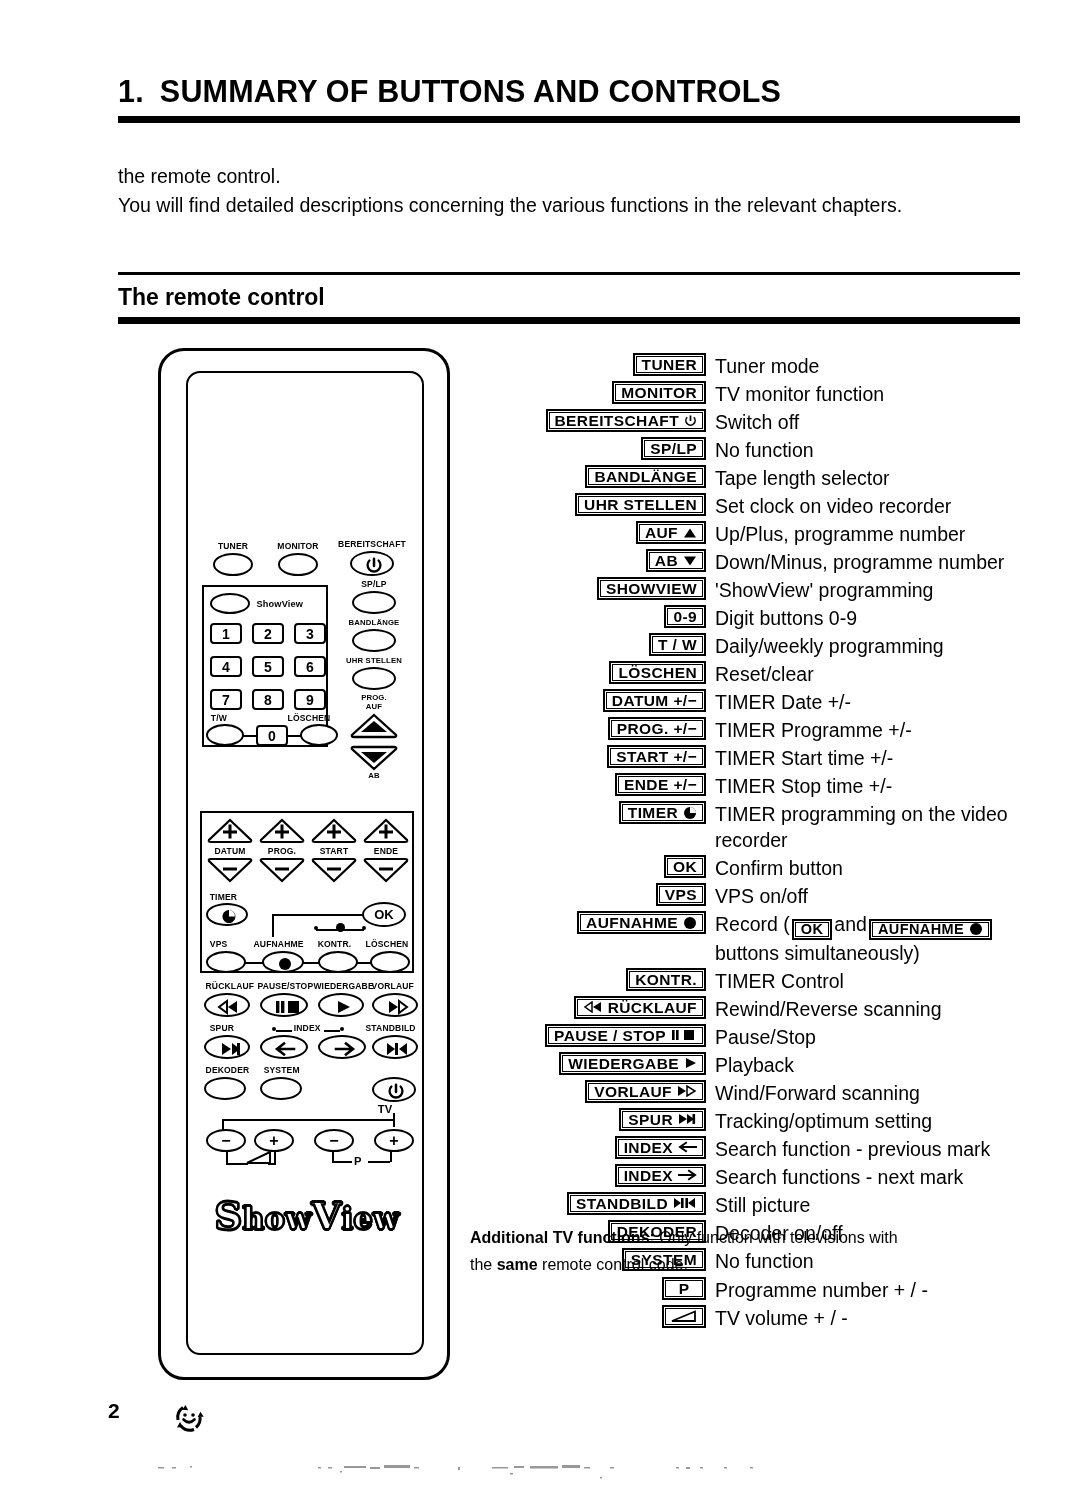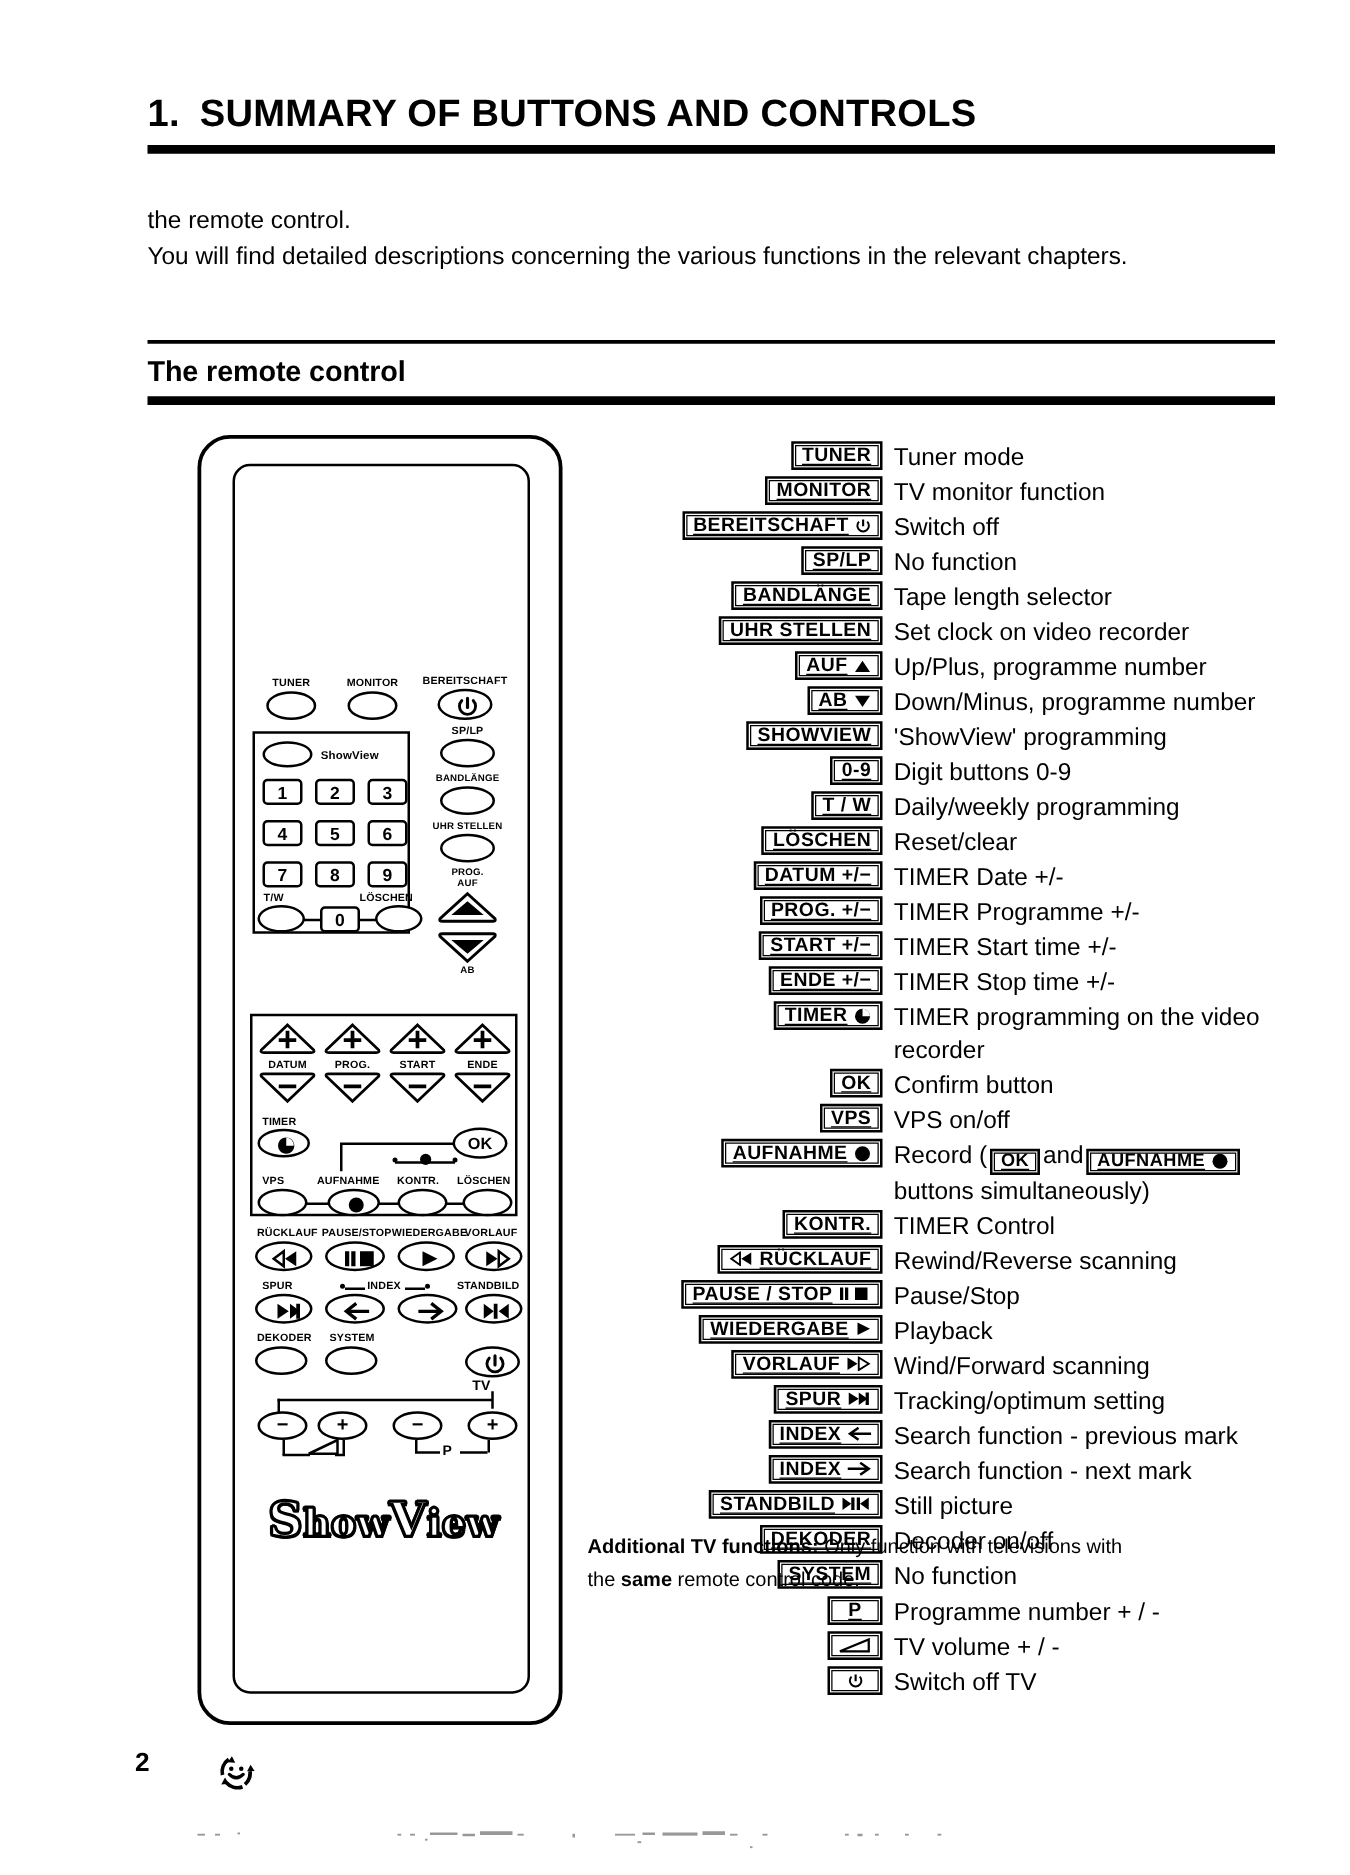--- a/index.html
+++ b/index.html
@@ -673,21 +673,21 @@
       </div>
       <div class="lrow">
         <div class="keycol">
           <span class="kbox">
             <span class="u">INDEX</span>
             <svg width="19" height="12" viewBox="0 0 19 12">
               <path d="M1 6 H16 M11 1.8 L17 6 L11 10.2" stroke="#000" stroke-width="2" fill="none" stroke-linecap="square"></path>
             </svg>
           </span>
         </div>
-        <div class="desc">Search function - next mark</div>
+        <div class="desc">Search functions - next mark</div>
       </div>
       <div class="lrow">
         <div class="keycol">
           <span class="kbox">
             <span class="u">STANDBILD</span>
             <svg width="24" height="12" viewBox="0 0 24 12">
               <path d="M1 1 L1 11 L8 6 Z" fill="#000"></path>
               <rect x="8" y="1" width="2.6" height="10" fill="#000"></rect>
               <path d="M22 1 L22 11 L15 6 Z" fill="#000"></path>
               <rect x="12.4" y="1" width="2.6" height="10" fill="#000"></rect>
@@ -730,31 +730,20 @@
       </div>
       <div class="lrow">
         <div class="keycol">
           <span class="kbox" style="min-width: 44px; justify-content: center;">
             <svg width="26" height="13" viewBox="0 0 26 13">
               <path d="M1 11 L24 1.5 L24 11 Z" fill="#fff" stroke="#000" stroke-width="1.8"></path>
             </svg>
           </span>
         </div>
         <div class="desc">TV volume + / -</div>
-      </div>
-      <div class="lrow">
-        <div class="keycol">
-          <span class="kbox" style="min-width: 44px; justify-content: center;">
-            <svg width="13" height="14" viewBox="0 0 13 14">
-              <path d="M6.5 1.5 V7" stroke="#000" stroke-width="1.7" fill="none"></path>
-              <path d="M3.2 3.3 A4.6 4.6 0 1 0 9.8 3.3" stroke="#000" stroke-width="1.6" fill="none"></path>
-            </svg>
-          </span>
-        </div>
-        <div class="desc">Switch off TV</div>
       </div>
     </div>
 
   <div class="pageno">2</div>
   <div class="recycle">
     <svg width="34" height="34" viewBox="0 0 34 34">
       <path d="M6 20 A12 12 0 0 1 11 7.5" stroke="#000" stroke-width="3" fill="none"></path>
       <path d="M13.5 5 L10.2 9.8 L16.2 10.2 Z" fill="#000"></path>
       <path d="M28 17 A12 12 0 0 1 24 27.5" stroke="#000" stroke-width="3" fill="none"></path>
       <path d="M28.5 13.5 L25.2 18.5 L31.2 18.8 Z" fill="#000" transform="rotate(-125 28 16)"></path>

